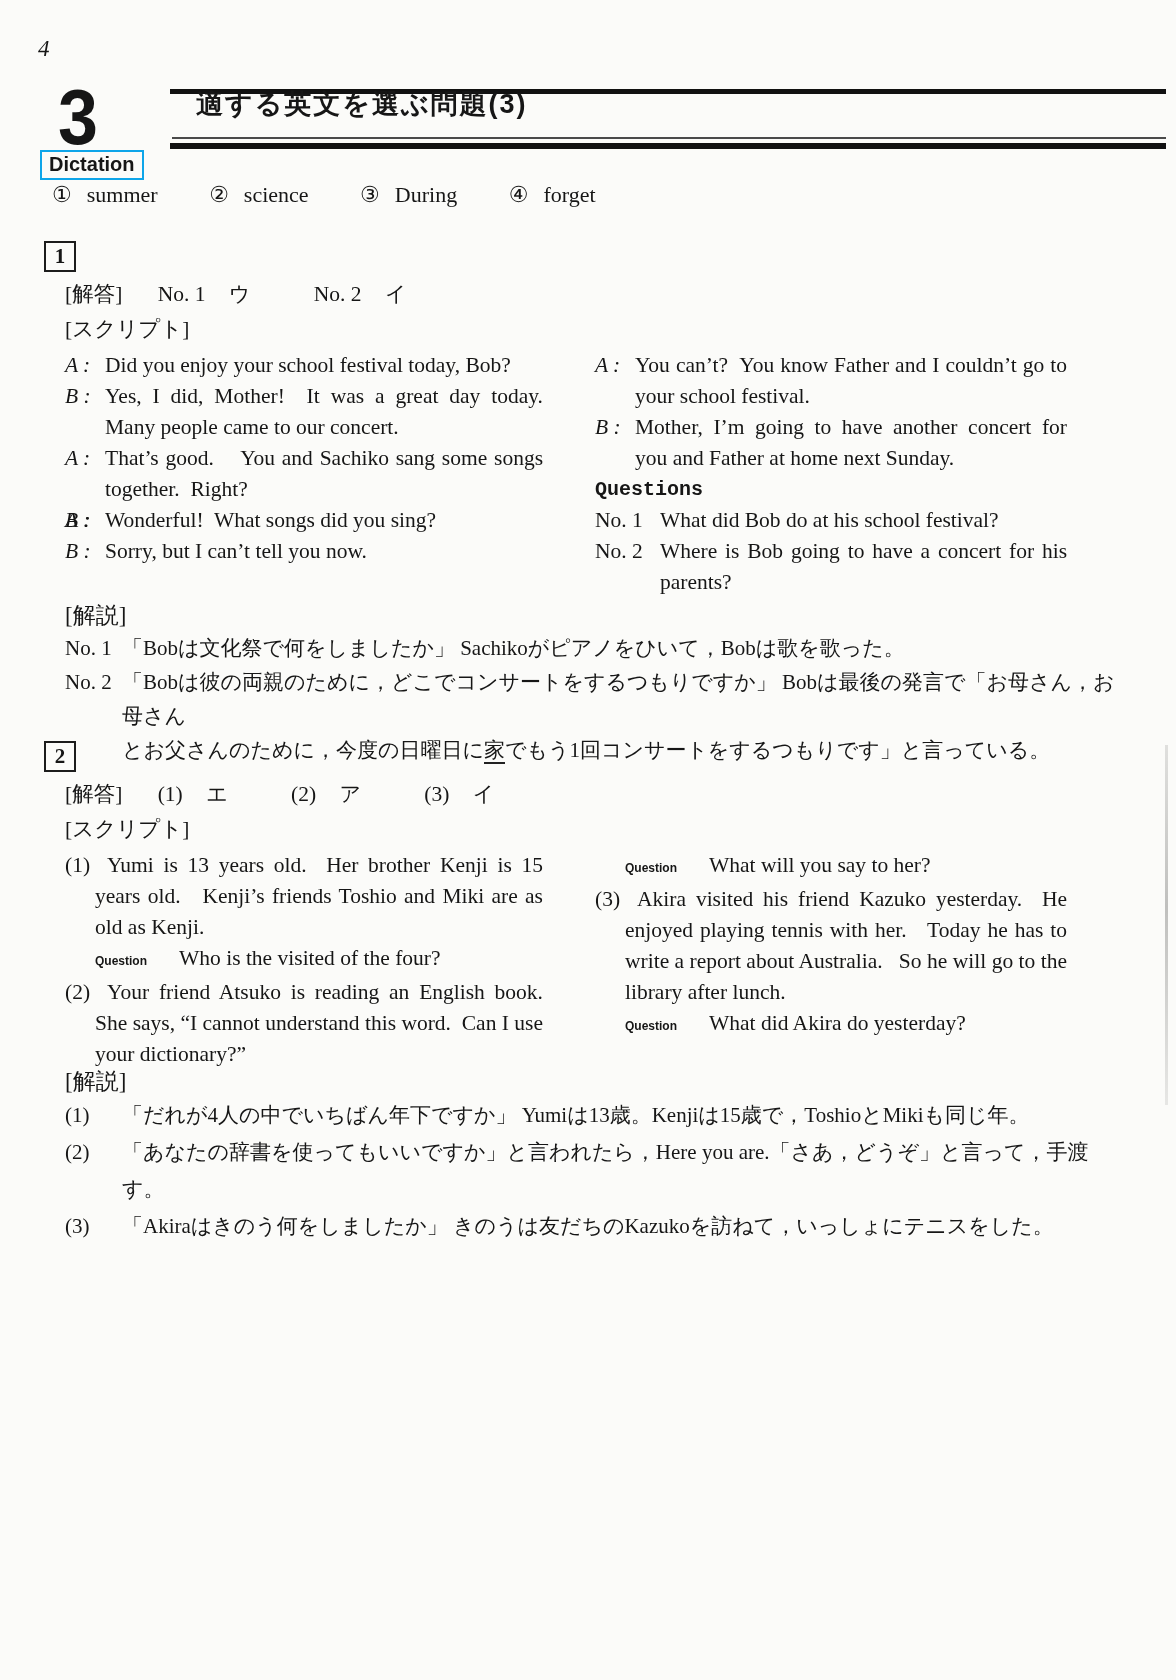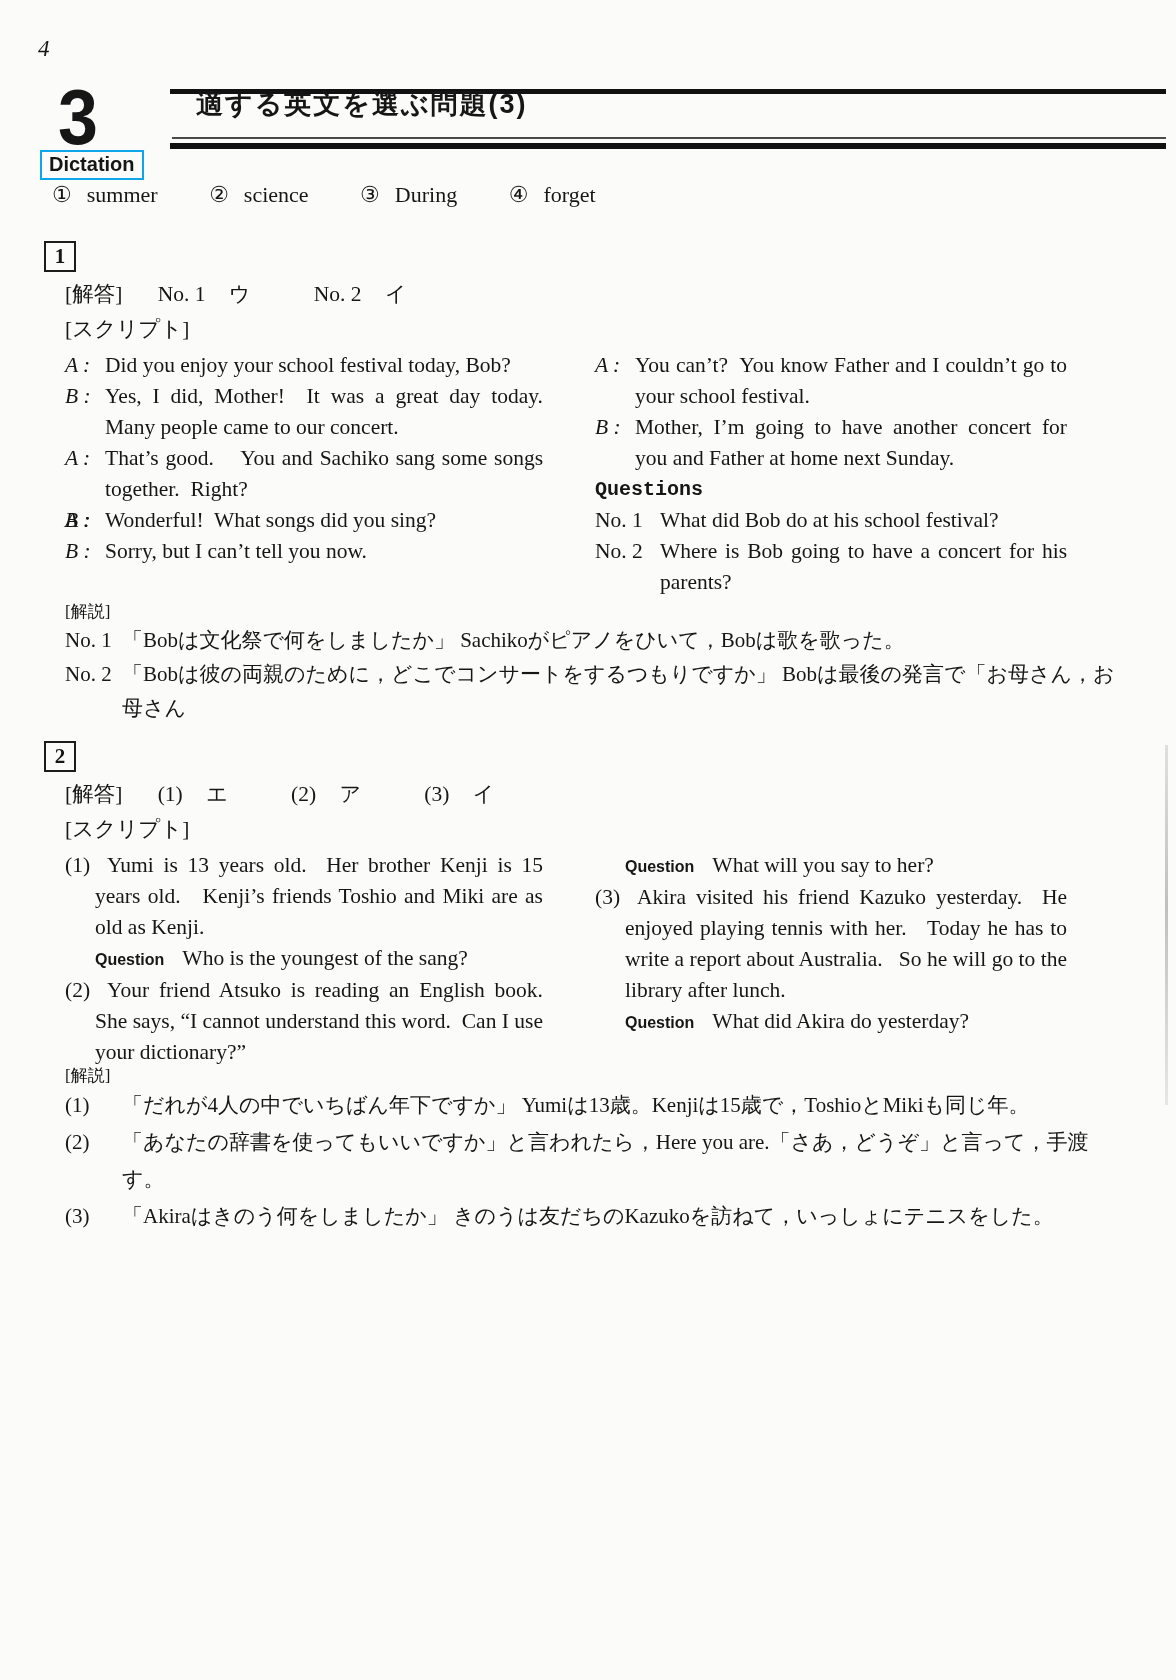--- a/index.html
+++ b/index.html
@@ -53,22 +53,22 @@
   .q-head{font-family:Liberation Mono, monospace;font-weight:bold;
           font-size:20px;line-height:31px;}
   .q-item{position:relative;padding-left:65px;font-size:21.5px;line-height:31px;
           text-align:justify;}
   .q-item .qno{position:absolute;left:0;top:0;}
   .s-item{padding-left:30px;text-indent:-30px;text-align:justify;
           font-size:21.5px;line-height:31px;white-space:pre-wrap;}
   .s-item .ilbl{margin-right:17px;}
   .q-line{padding-left:30px;font-size:21.5px;line-height:31px;}
   .q-line .qlbl{font-family:"Liberation Sans","DejaVu Sans",sans-serif;
-                font-weight:bold;font-size:16px;margin-right:18px;}
-  .expl-label{margin-top:2px;font-size:17px;font-family:Liberation Serif, serif;}
+                font-weight:bold;font-size:12px;margin-right:32px;}
+  .expl-label{margin-top:2px;font-size:23px;font-family:Liberation Serif, serif;}
   .expl-row{position:relative;padding-left:57px;font-size:21px;line-height:34px;}
   .expl-row .eno{position:absolute;left:0;top:0;}
   .expl-cont{padding-left:57px;font-size:21px;line-height:34px;}
   .sec2 .expl-row{line-height:37px;}
   .u-char{border-bottom:2px solid #222;padding-bottom:0px;}
   
   .artifact{left:1165px;top:745px;width:3px;height:360px;
             background:linear-gradient(#c9c9c7,#8f8f8d 45%,#d6d6d4);opacity:.55;}
 </style>
 </head>
@@ -119,41 +119,42 @@
         <div class="dlg"><span class="spk">B :</span><span>Mother, I’m going to have another concert for you and Father at home next Sunday.</span></div>
         <div class="q-head">Questions</div>
         <div class="q-item"><span class="qno">No. 1</span><span>What did Bob do at his school festival?</span></div>
         <div class="q-item"><span class="qno">No. 2</span><span>Where is Bob going to have a concert for his parents?</span></div>
       </div>
     </div>
 
     <div class="expl-label">[解説]</div>
     <div class="expl-row"><span class="eno">No. 1</span><span>「Bobは文化祭で何をしましたか」 Sachikoがピアノをひいて，Bobは歌を歌った。</span></div>
     <div class="expl-row"><span class="eno">No. 2</span><span>「Bobは彼の両親のために，どこでコンサートをするつもりですか」 Bobは最後の発言で「お母さん，お母さん</span></div>
+    <div class="expl-cont"><span>とお父さんのために，今度の日曜日に</span><span class="u-char">家</span><span>でもう1回コンサートをするつもりです」と言っている。</span></div>
   </div>
 
   <div class="abs section sec2">
     <span class="sec-box">2</span>
 
     <div class="answer-line">
       <span class="alabel">[解答]</span>
       <span class="ano">(1)</span>
       <span class="achoice">エ</span>
       <span class="ano">(2)</span>
       <span class="achoice">ア</span>
       <span class="ano">(3)</span>
       <span class="achoice">イ</span>
     </div>
 
     <div class="script-label">[スクリプト]</div>
 
     <div class="columns">
       <div class="col-l">
         <div class="s-item"><span class="ilbl">(1)</span><span>Yumi is 13 years old.  Her brother Kenji is 15 years old.   Kenji’s friends Toshio and Miki are as old as Kenji.</span></div>
-        <div class="q-line"><span class="qlbl">Question</span><span>Who is the youngest of the sang?</span></div>
+        <div class="q-line"><span class="qlbl">Question</span><span>Who is the visited of the four?</span></div>
         <div class="s-item"><span class="ilbl">(2)</span><span>Your friend Atsuko is reading an English book.  She says, “I cannot understand this word.  Can I use your dictionary?”</span></div>
       </div>
       <div class="col-r">
         <div class="q-line"><span class="qlbl">Question</span><span>What will you say to her?</span></div>
         <div class="s-item"><span class="ilbl">(3)</span><span>Akira visited his friend Kazuko yesterday.  He enjoyed playing tennis with her.   Today he has to write a report about Australia.   So he will go to the library after lunch.</span></div>
         <div class="q-line"><span class="qlbl">Question</span><span>What did Akira do yesterday?</span></div>
       </div>
     </div>
 
     <div class="expl-label" style="margin-top:-4px;">[解説]</div>

